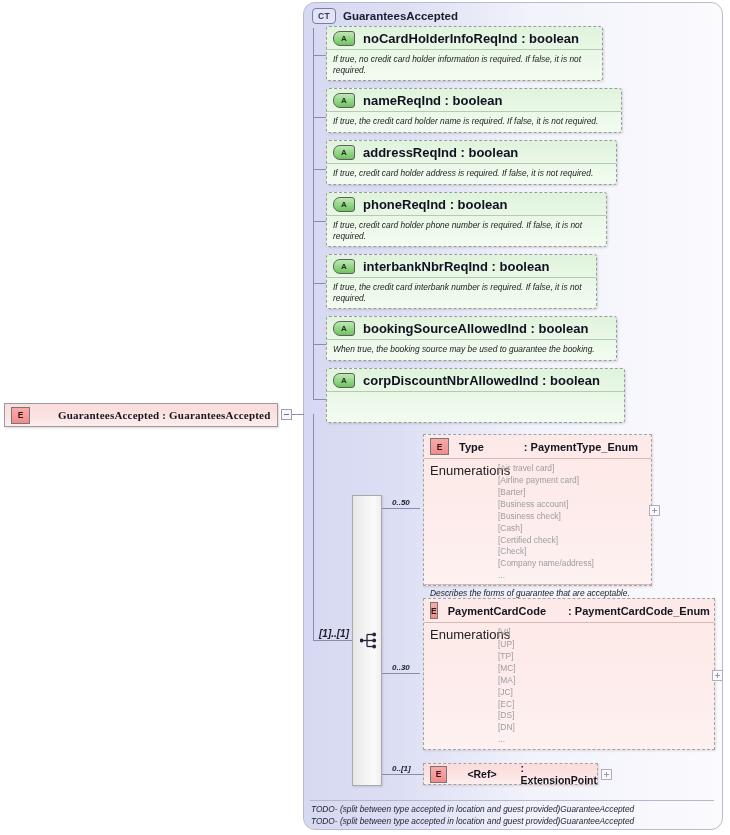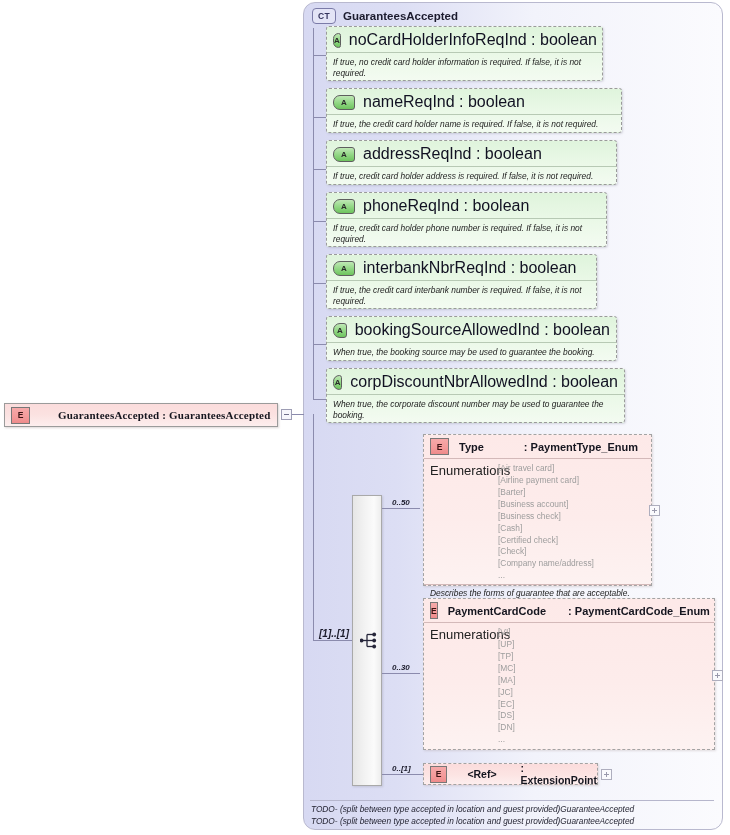--- a/index.html
+++ b/index.html
@@ -60,21 +60,21 @@
   }
   .attr-badge {
     display: inline-flex; align-items: center; justify-content: center;
     width: 20px; height: 13px;
     border: 1px solid #5e5e5e;
     border-radius: 7px 3px 3px 7px;
     background: linear-gradient(to bottom, #bfe8b5 0%, #8fd682 55%, #6ec45e 100%);
     font-size: 8px; font-weight: bold; color: #2b2b2b;
   }
   .attr-name {
-    font-size: 16px; font-weight: normal; color: #111122;
+    font-size: 13px; font-weight: bold; color: #111122;
     white-space: nowrap;
   }
   .attr-doc {
     padding: 4px 6px 4px 6px;
     font-size: 8.4px; font-style: italic; color: #222;
     line-height: 1.35;
   }
 
   
   .attr-line {
@@ -318,21 +318,20 @@
       <span class="attr-name">bookingSourceAllowedInd : boolean</span>
     </div>
     <div class="attr-doc">When true, the booking source may be used to guarantee the booking.</div>
   </div>
 
   <div class="attr" style="left:326px; top:368px; width:299px; height:55px;">
     <div class="attr-head">
       <span class="attr-badge">A</span>
       <span class="attr-name">corpDiscountNbrAllowedInd : boolean</span>
     </div>
-    <div class="attr-doc">When true, the corporate discount number may be used to guarantee the booking.</div>
   </div>
 
   <div class="root-elem">
     <span class="e-badge">E</span>
     <span class="root-label">GuaranteesAccepted : GuaranteesAccepted</span>
   </div>
   <div class="collapse-box"></div>
   <div class="root-stub"></div>
 
   <div class="seq-in"></div>

